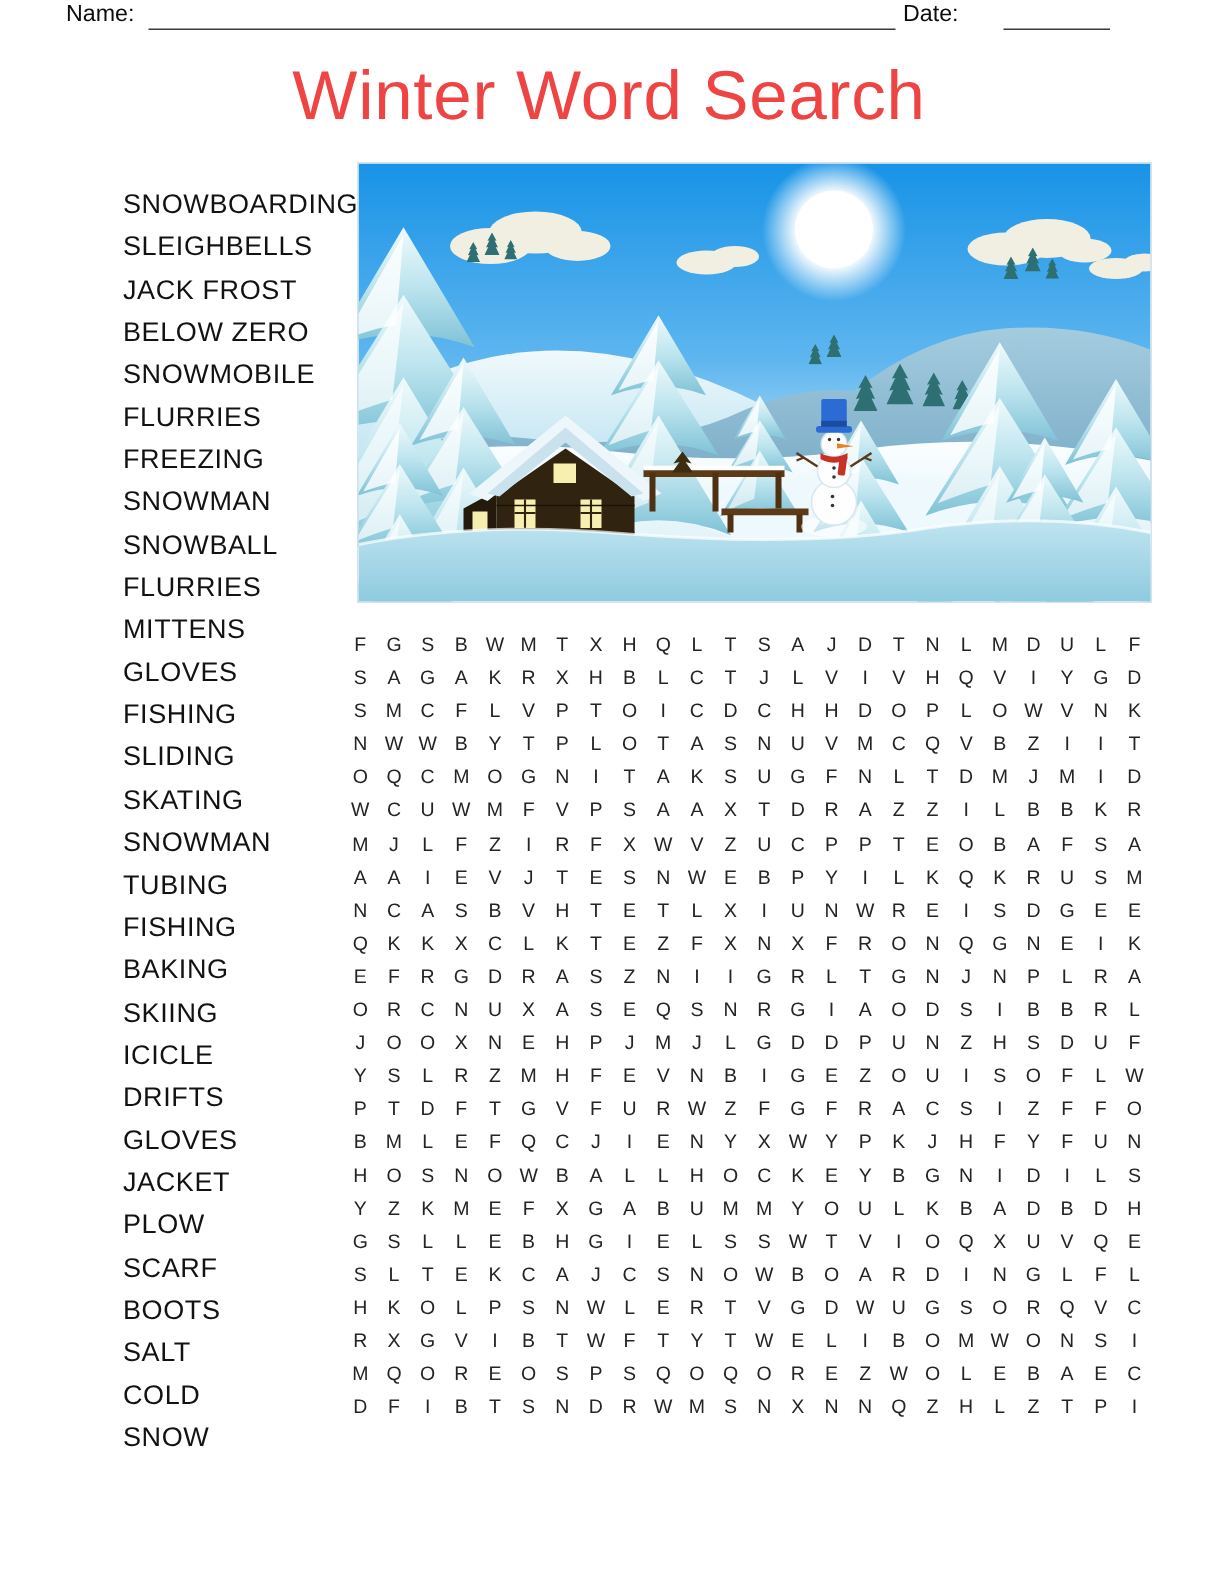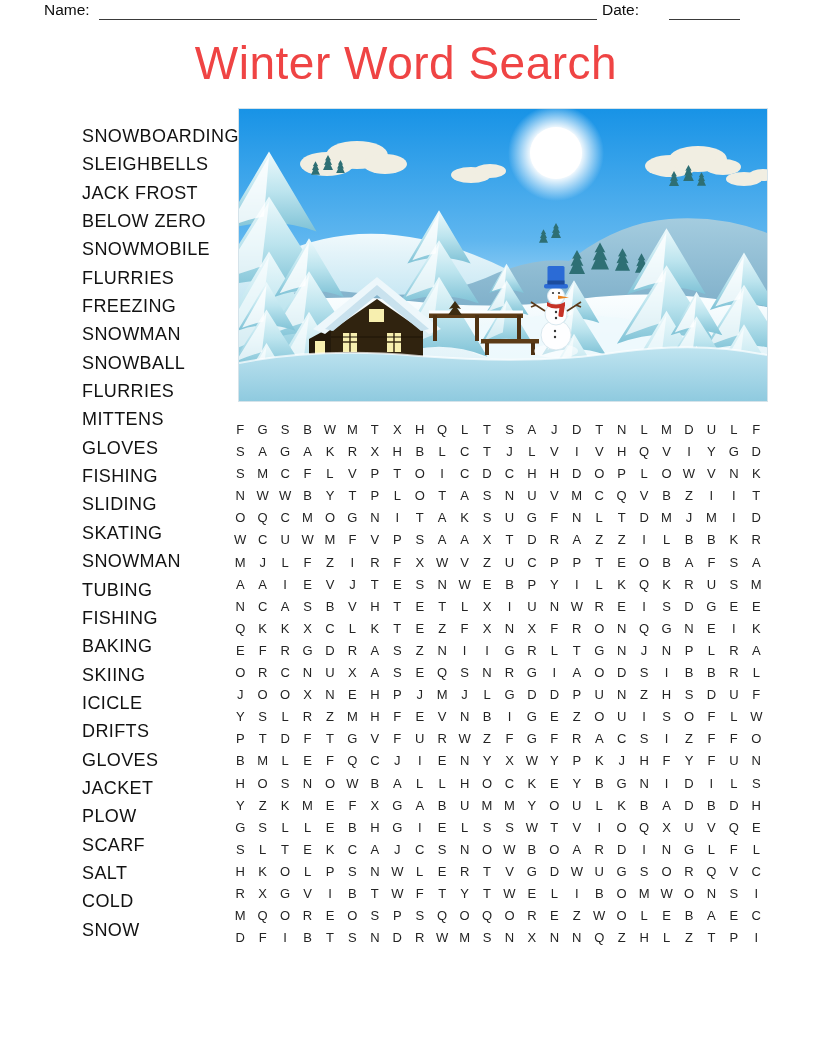--- a/index.html
+++ b/index.html
@@ -66,20 +66,21 @@
     <li>TUBING</li>
     <li>FISHING</li>
     <li>BAKING</li>
     <li>SKIING</li>
     <li>ICICLE</li>
     <li>DRIFTS</li>
     <li>GLOVES</li>
     <li>JACKET</li>
     <li>PLOW</li>
     <li>SCARF</li>
+    <li>BOOTS</li>
     <li>SALT</li>
     <li>COLD</li>
     <li>SNOW</li>
   </ul>
 
 <div class="scene-wrap">
 <svg width="528" height="292" viewBox="0 0 528 292">
   <defs>
     <linearGradient id="skyG" x1="0" y1="0" x2="0" y2="1">
       <stop offset="0" stop-color="#1893E6"></stop>

